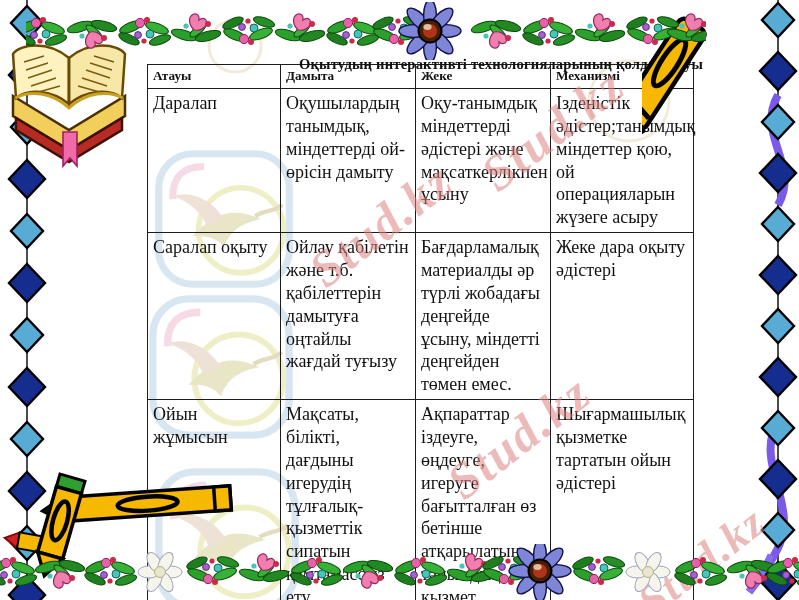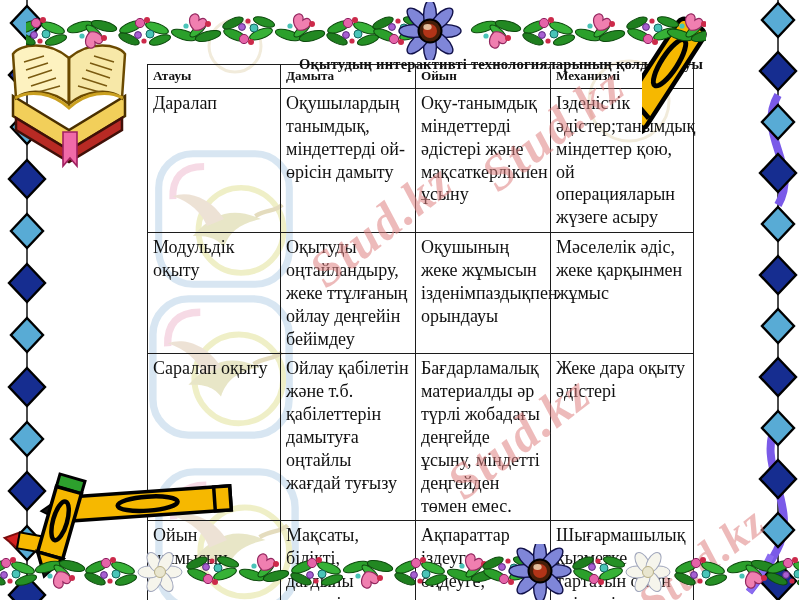--- a/index.html
+++ b/index.html
@@ -146,34 +146,28 @@
     <colgroup>
         <col style="width:133px">
         <col style="width:135px">
         <col style="width:135px">
         <col style="width:143px">
       </colgroup>
     <tbody>
         <tr style="height:24px">
       <th>Атауы</th>
       <th>Дамыта</th>
-      <th>Ойын</th>
+      <th>Жеке</th>
       <th>Механизмі</th>
     </tr>
     <tr style="height:88px">
       <td>Даралап</td>
       <td>Оқушылардың танымдық, міндеттерді ой-өрісін дамыту</td>
       <td>Оқу-танымдық міндеттерді әдістері және мақсаткерлікпен ұсыну</td>
       <td>Ізденістік әдістер;танымдық міндеттер қою, ой операцияларын жүзеге асыру</td>
-    </tr>
-    <tr style="height:67px">
-      <td>Модульдік оқыту</td>
-      <td>Оқытуды оңтайландыру, жеке ттұлғаның ойлау деңгейін бейімдеу</td>
-      <td>Оқушының жеке жұмысын ізденімпаздықпен орындауы</td>
-      <td>Мәселелік әдіс, жеке қарқынмен жұмыс</td>
     </tr>
     <tr style="height:107px">
       <td>Саралап оқыту</td>
       <td>Ойлау қабілетін және т.б. қабілеттерін дамытуға оңтайлы жағдай туғызу</td>
       <td>Бағдарламалық материалды әр түрлі жобадағы деңгейде ұсыну, міндетті деңгейден төмен емес.</td>
       <td>Жеке дара оқыту әдістері</td>
     </tr>
     <tr style="height:110px">
       <td>Ойын жұмысын</td>
       <td>Мақсаты, білікті, дағдыны игерудің тұлғалық-қызметтік сипатын қамтамассыз ету</td>

